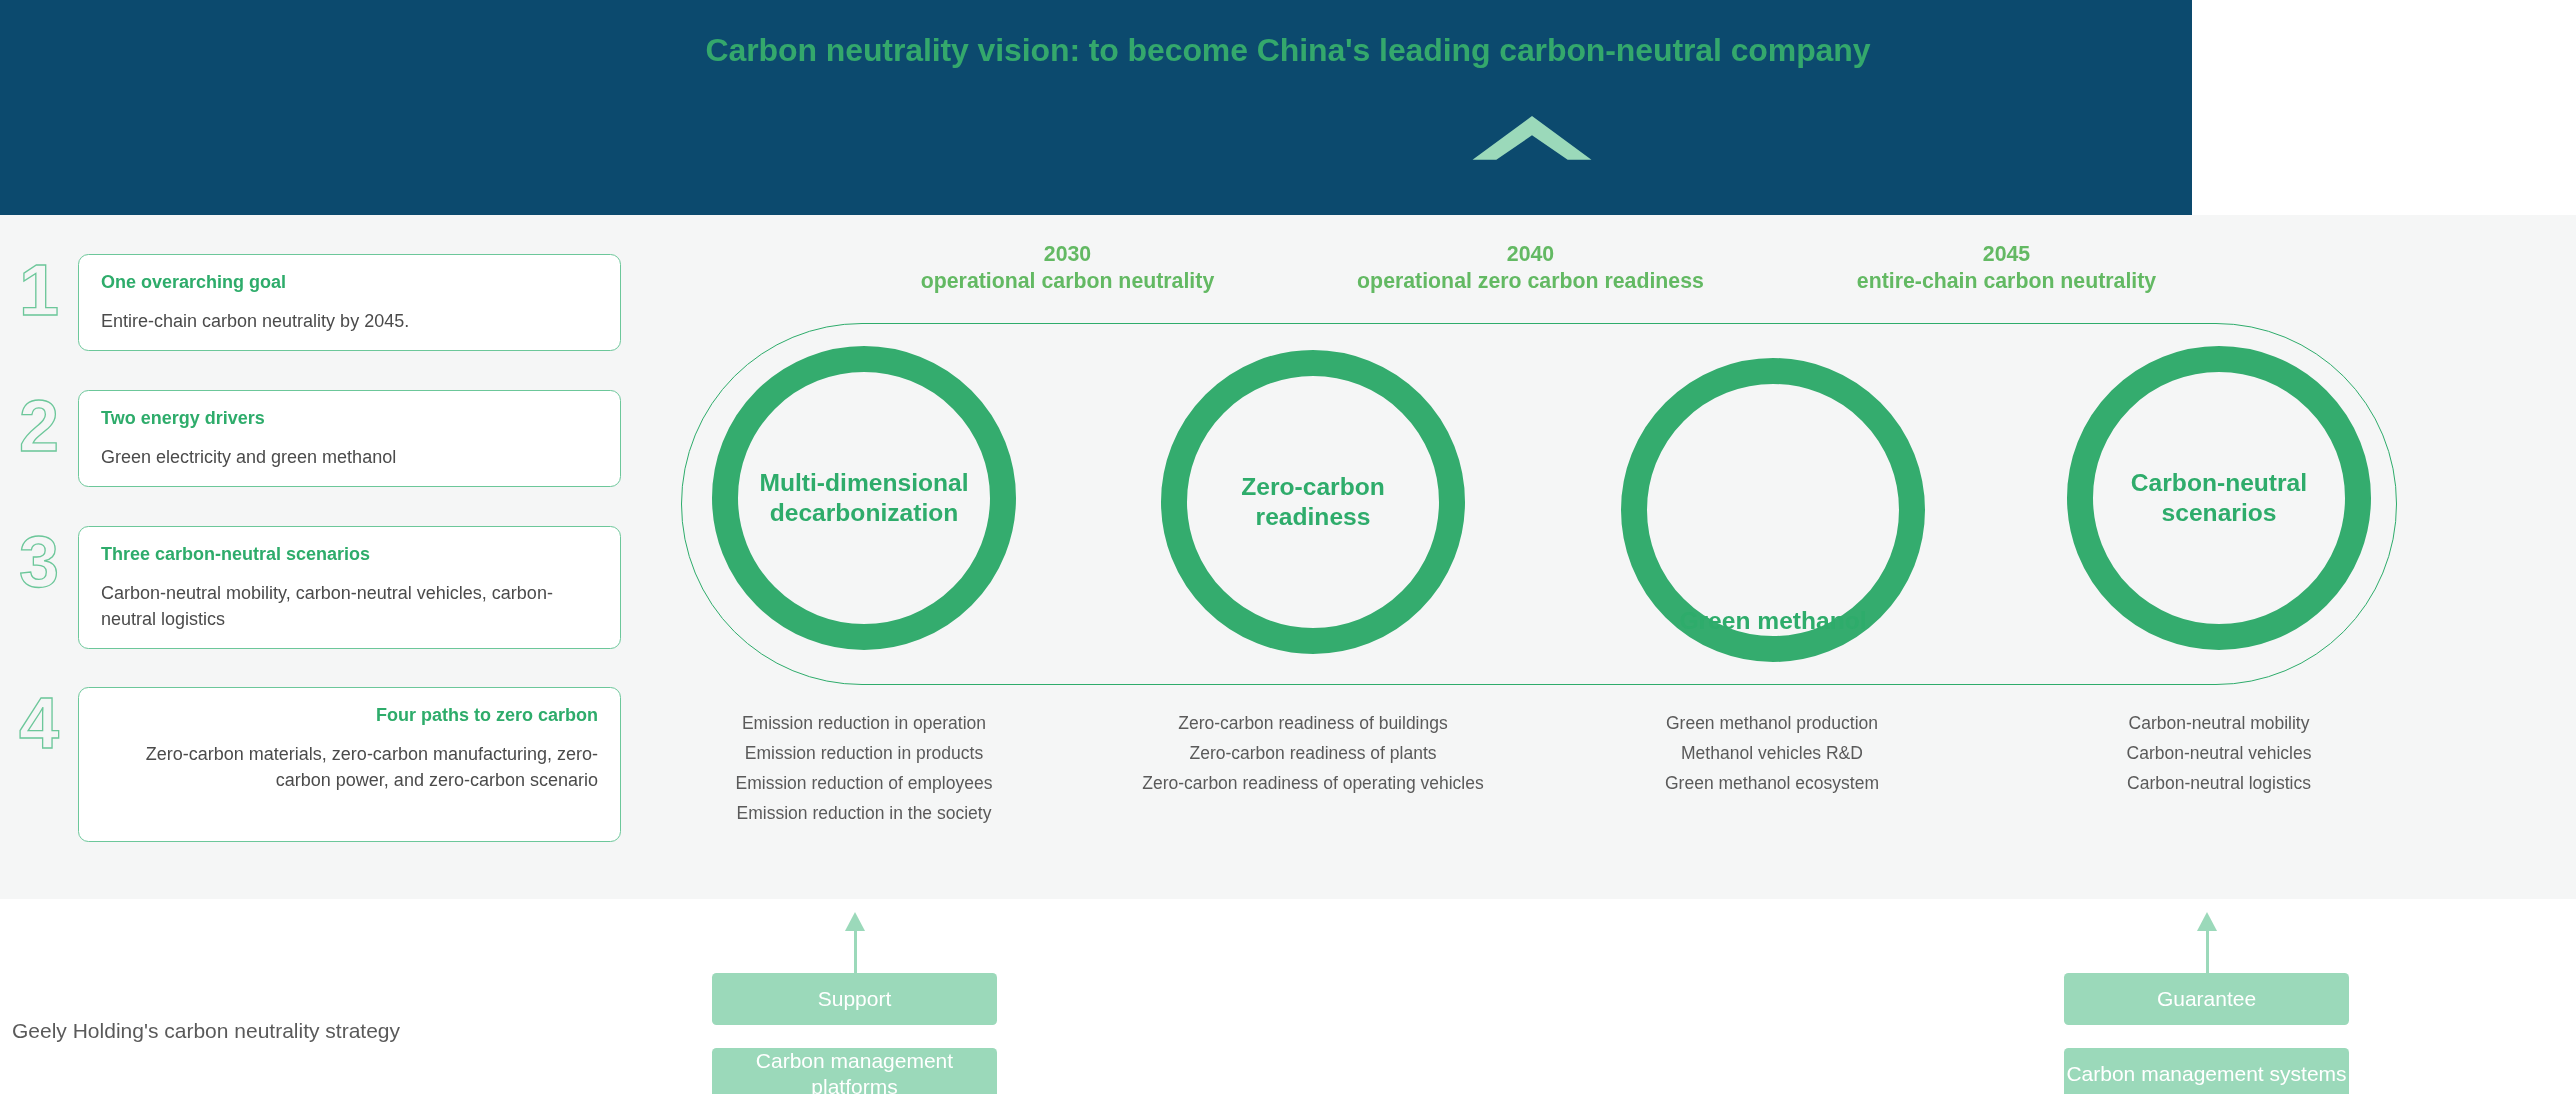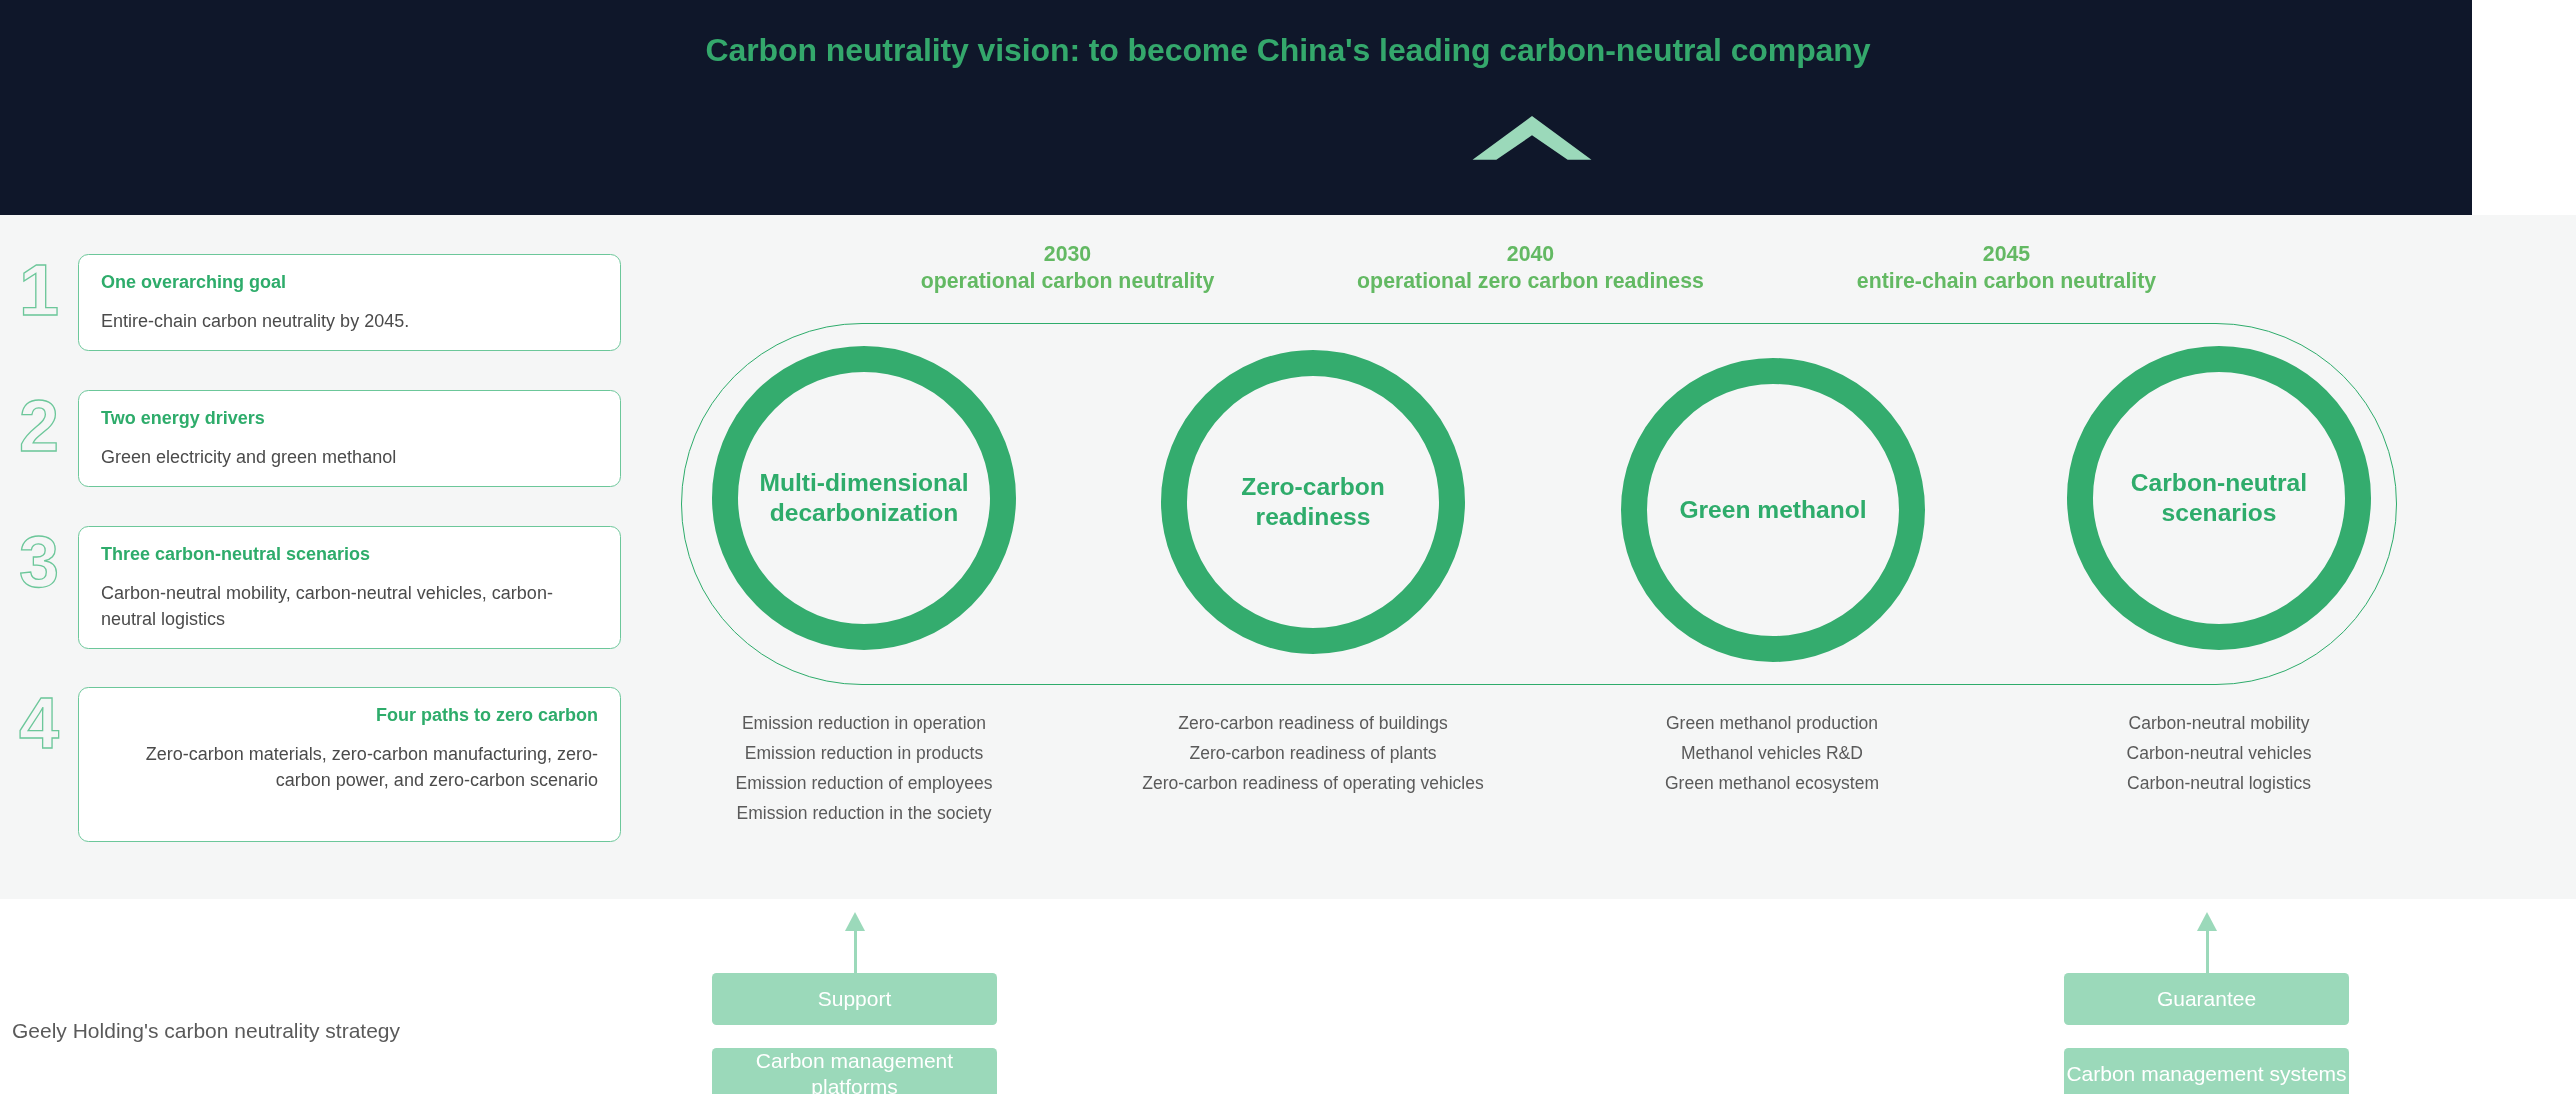--- a/index.html
+++ b/index.html
@@ -12,23 +12,23 @@
     height: 1095px;
     position: relative;
     font-family: "Liberation Sans", sans-serif;
     overflow: hidden;
   }
 
   
   .title-bar {
     position: absolute;
     left: 0; top: 0;
-    width: 2472px;
+    width: 2192px;
     height: 215px;
-    background: #0f172a;
+    background: #0c4a6e;
   }
   .page-title {
     position: absolute;
     left: 0; top: 32px;
     width: 2576px;
     text-align: center;
     font-size: 32px;
     font-weight: bold;
     color: #34a86c;
     letter-spacing: -0.1px;
@@ -262,21 +262,21 @@
 </div>
 
 <div class="capsule"></div>
 
 <div class="ring" style="left:712px; top:346px;">
   <div class="ring-label">Multi-dimensional decarbonization</div>
 </div>
 <div class="ring" style="left:1161px; top:350px;">
   <div class="ring-label">Zero-carbon readiness</div>
 </div>
-<div class="ring" style="left:1621px; top:358px;">
+<div class="ring" style="left:1621px; top:358px;align-items:flex-end;">
   <div class="ring-label">Green methanol</div>
 </div>
 <div class="ring" style="left:2067px; top:346px;">
   <div class="ring-label">Carbon-neutral scenarios</div>
 </div>
 
 <div class="col" style="left:670px; width:388px;">
   <div>Emission reduction in operation</div>
   <div>Emission reduction in products</div>
   <div>Emission reduction of employees</div>

